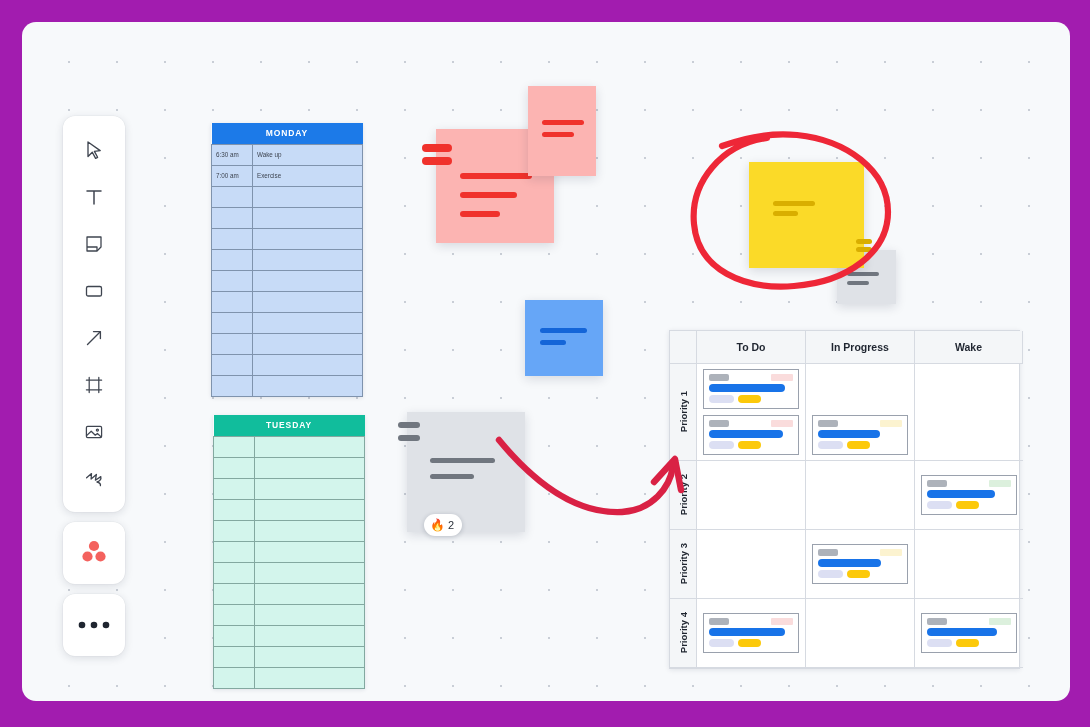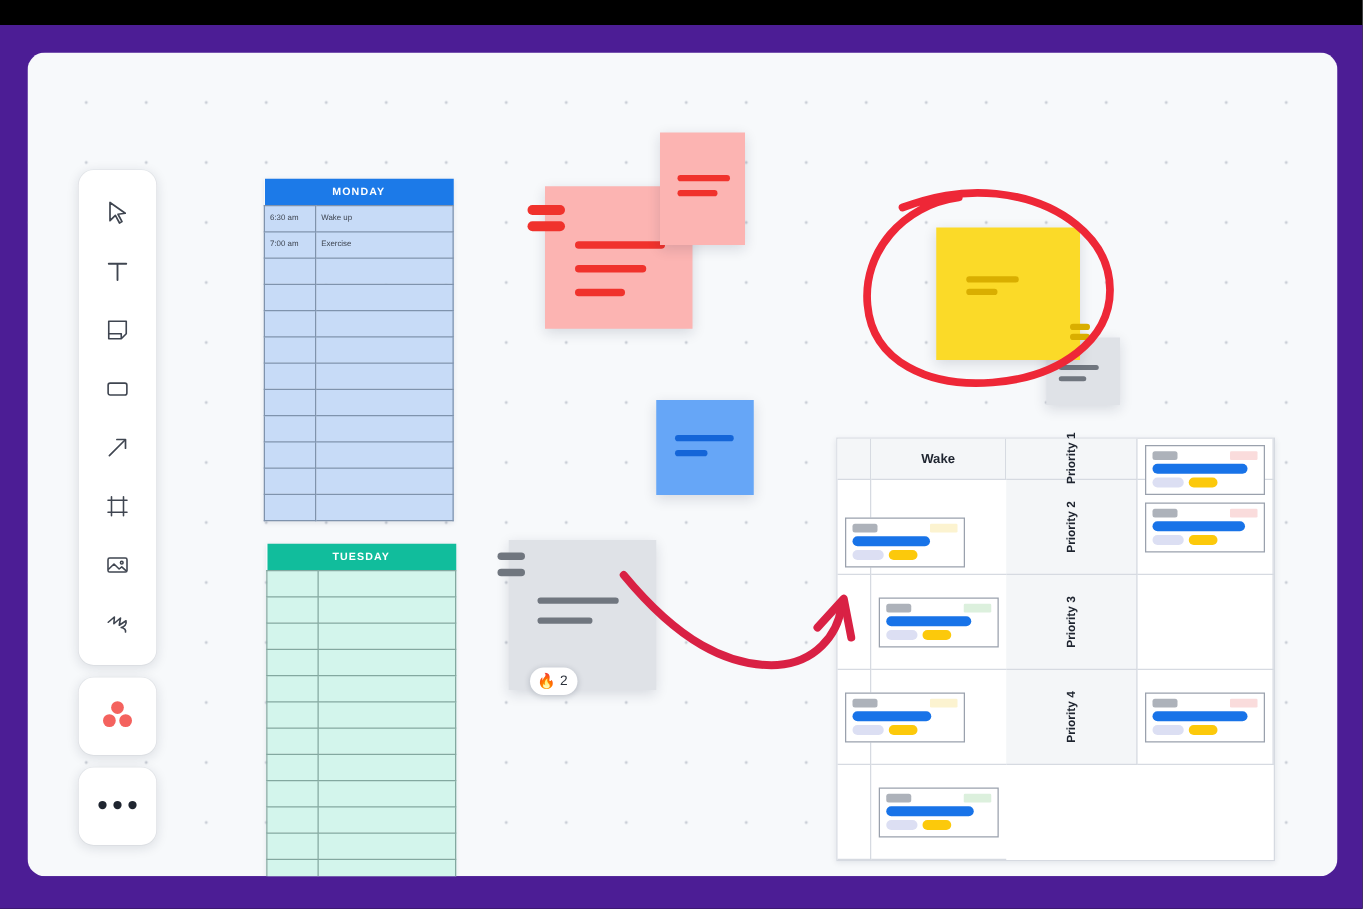--- a/index.html
+++ b/index.html
@@ -10,23 +10,22 @@
     height: 727px;
     overflow: hidden;
     background: #000000;
     font-family: "Liberation Sans", sans-serif;
   }
 
   
   #app-frame {
     position: absolute;
     inset: 0;
-    background: #4c1d95;
+    background: #a21caf;
     padding: 22px 20px 26px 22px;
-    margin-top: 20px;
   }
 
   
   #canvas {
     position: relative;
     width: 100%;
     height: 100%;
     background-color: #f7f9fb;
     background-image: radial-gradient(circle, #c9ced6 1.2px, transparent 1.3px);
     background-size: 48px 48px;
@@ -474,20 +473,22 @@
     </div>
 
     <div id="reaction-badge">
       <span class="emo">🔥</span>
       <span>2</span>
     </div>
 
     <div id="kanban">
 
       <div class="kb-corner"></div>
+      <div class="kb-colhdr">To Do</div>
+      <div class="kb-colhdr">In Progress</div>
       <div class="kb-colhdr">Wake</div>
 
       <div class="kb-rowhdr">
         <span>Priority 1</span>
       </div>
       <div class="kb-cell">
         <div class="kb-card">
           <div class="row-top">
             <div class="tag-gray"></div>
             <div class="tag-status" style="background:#fadcdc;"></div>

